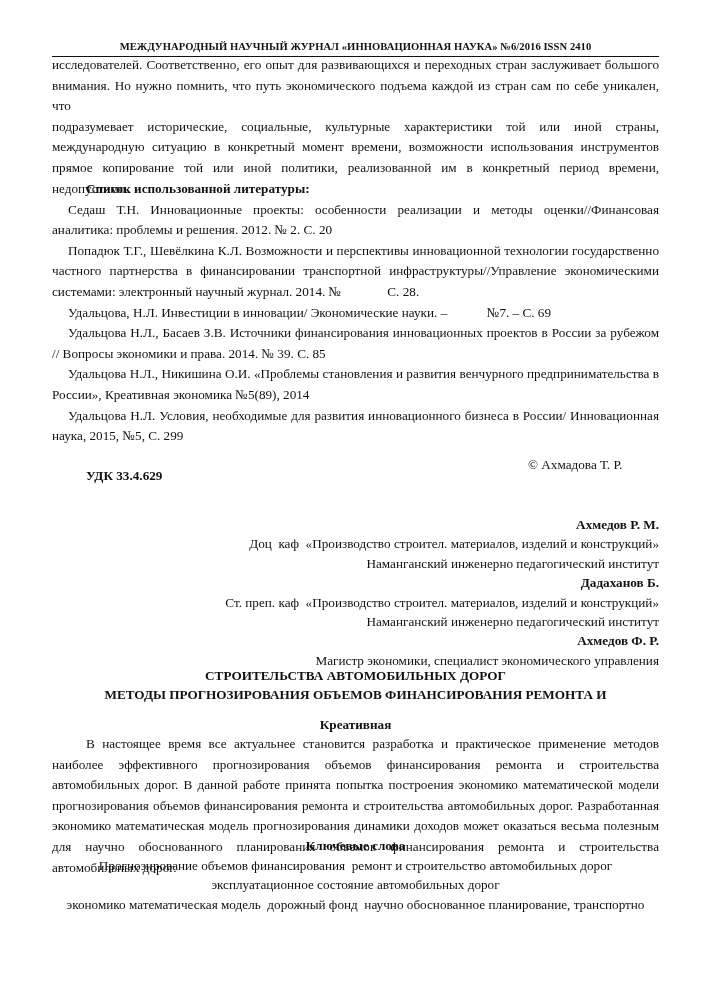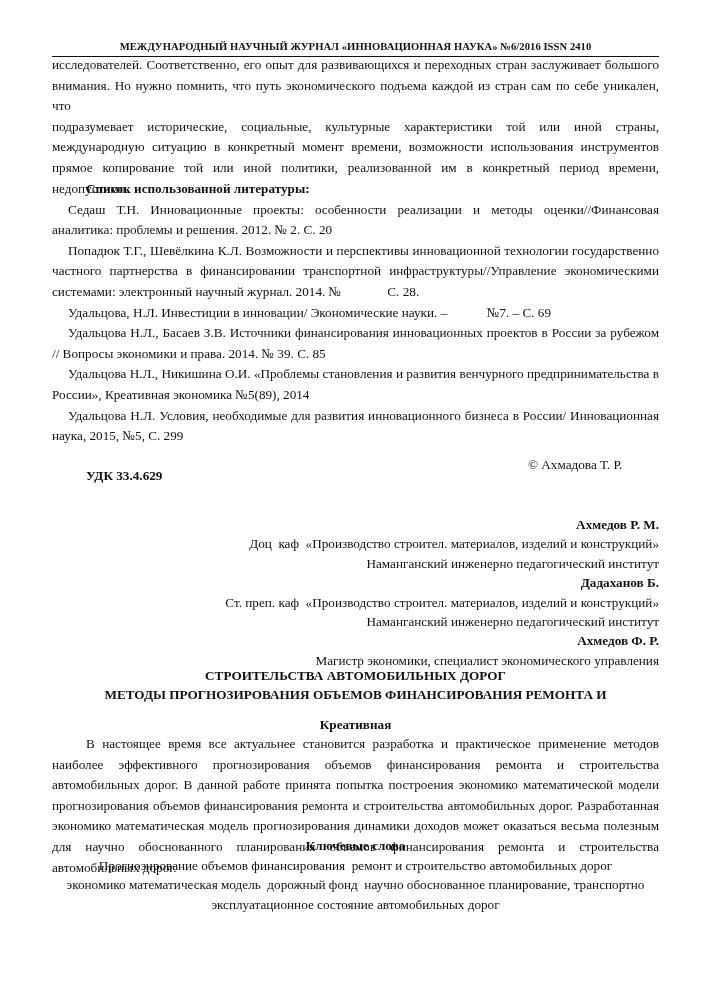--- a/index.html
+++ b/index.html
@@ -64,15 +64,15 @@
 <div class="block center bold" style="top:715px;">Креативная</div>
 
 <div class="block" style="top:734px;">
   <p class="just indent" style="text-indent:34px;">В настоящее время все актуальнее становится разработка и практическое применение методов наиболее эффективного прогнозирования объемов финансирования ремонта и строительства автомобильных дорог. В данной работе принята попытка построения экономико математической модели прогнозирования объемов финансирования ремонта и строительства автомобильных дорог. Разработанная экономико математическая модель прогнозирования динамики доходов может оказаться весьма полезным для научно обоснованного планирования объемов финансирования ремонта и строительства автомобильных дорог.</p>
 </div>
 
 <div class="block center bold" style="top:836px;">Ключевые слова</div>
 
 <div class="block center" style="top:856px; line-height:19.4px;">
   <p style="white-space:pre;">Прогнозирование объемов финансирования  ремонт и строительство автомобильных дорог</p>
+  <p>эксплуатационное состояние автомобильных дорог</p>
   <p style="white-space:pre;">экономико математическая модель  дорожный фонд  научно обоснованное планирование, транспортно</p>
-  <p>эксплуатационное состояние автомобильных дорог</p>
 </div>
 
 </body></html>

